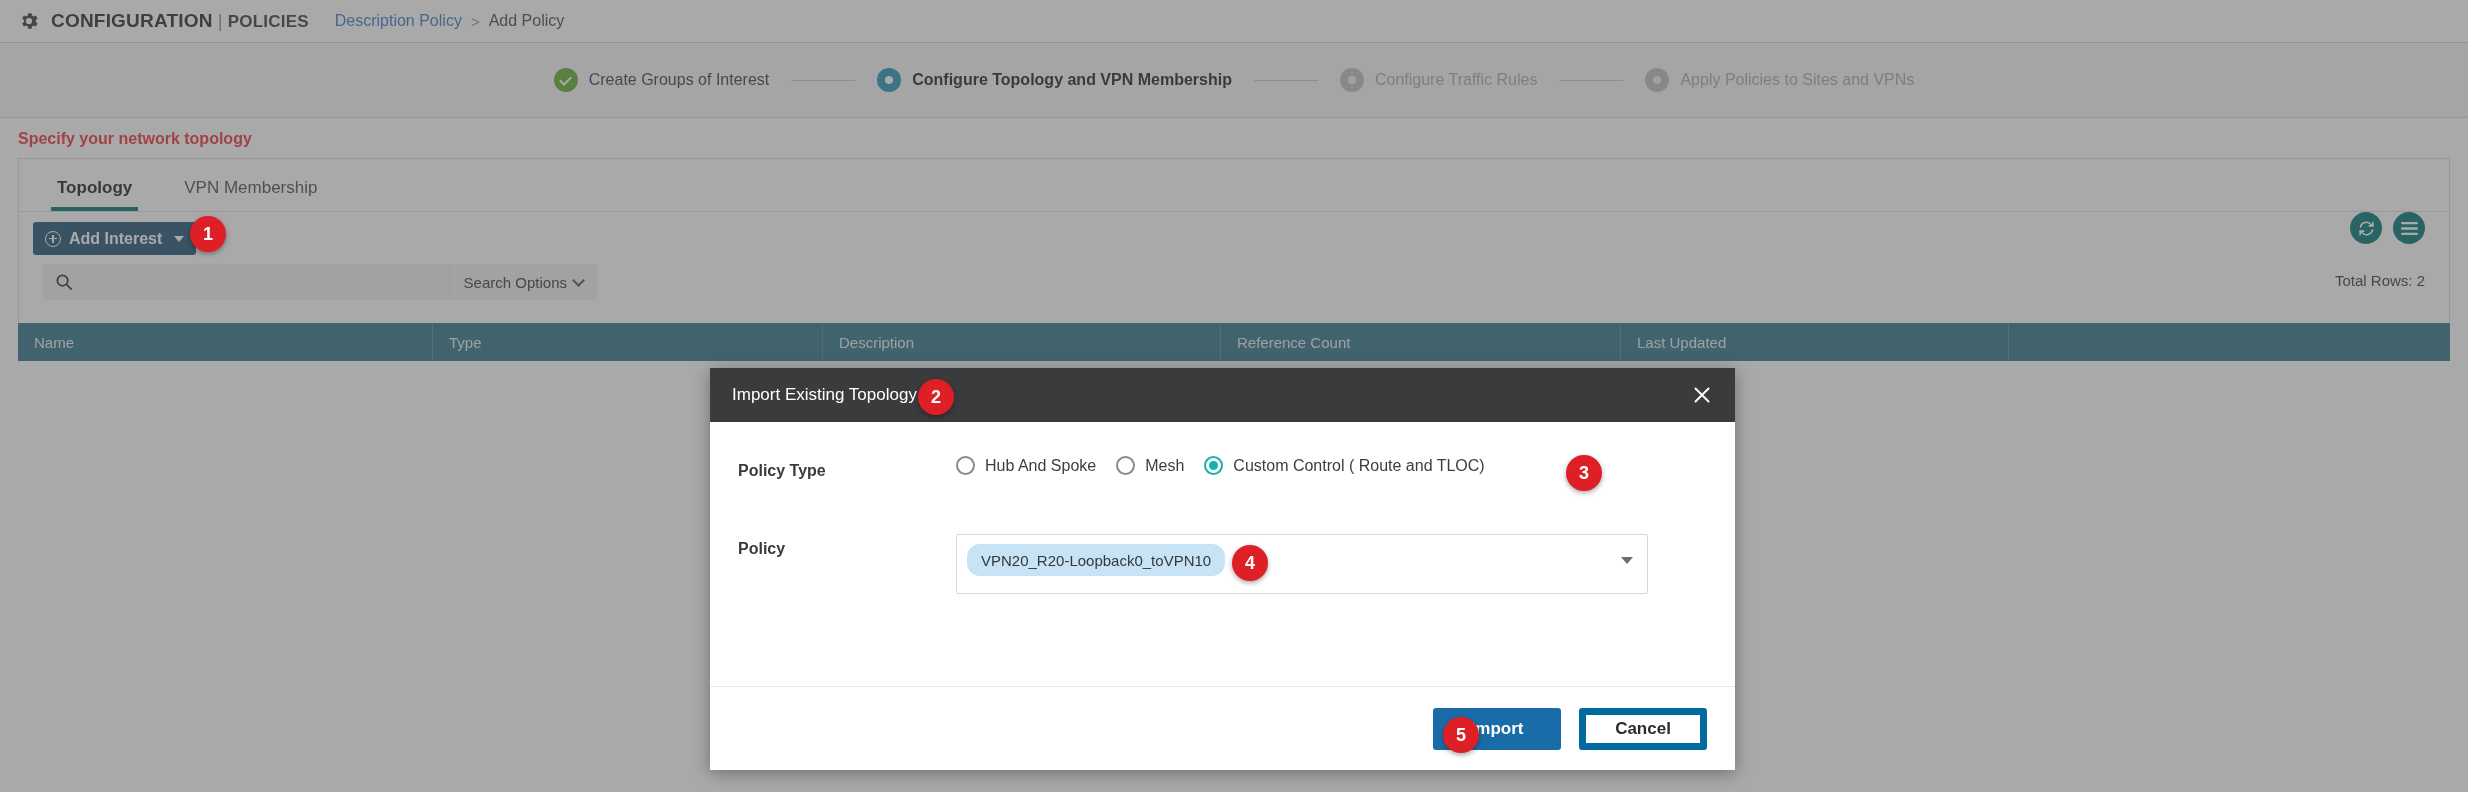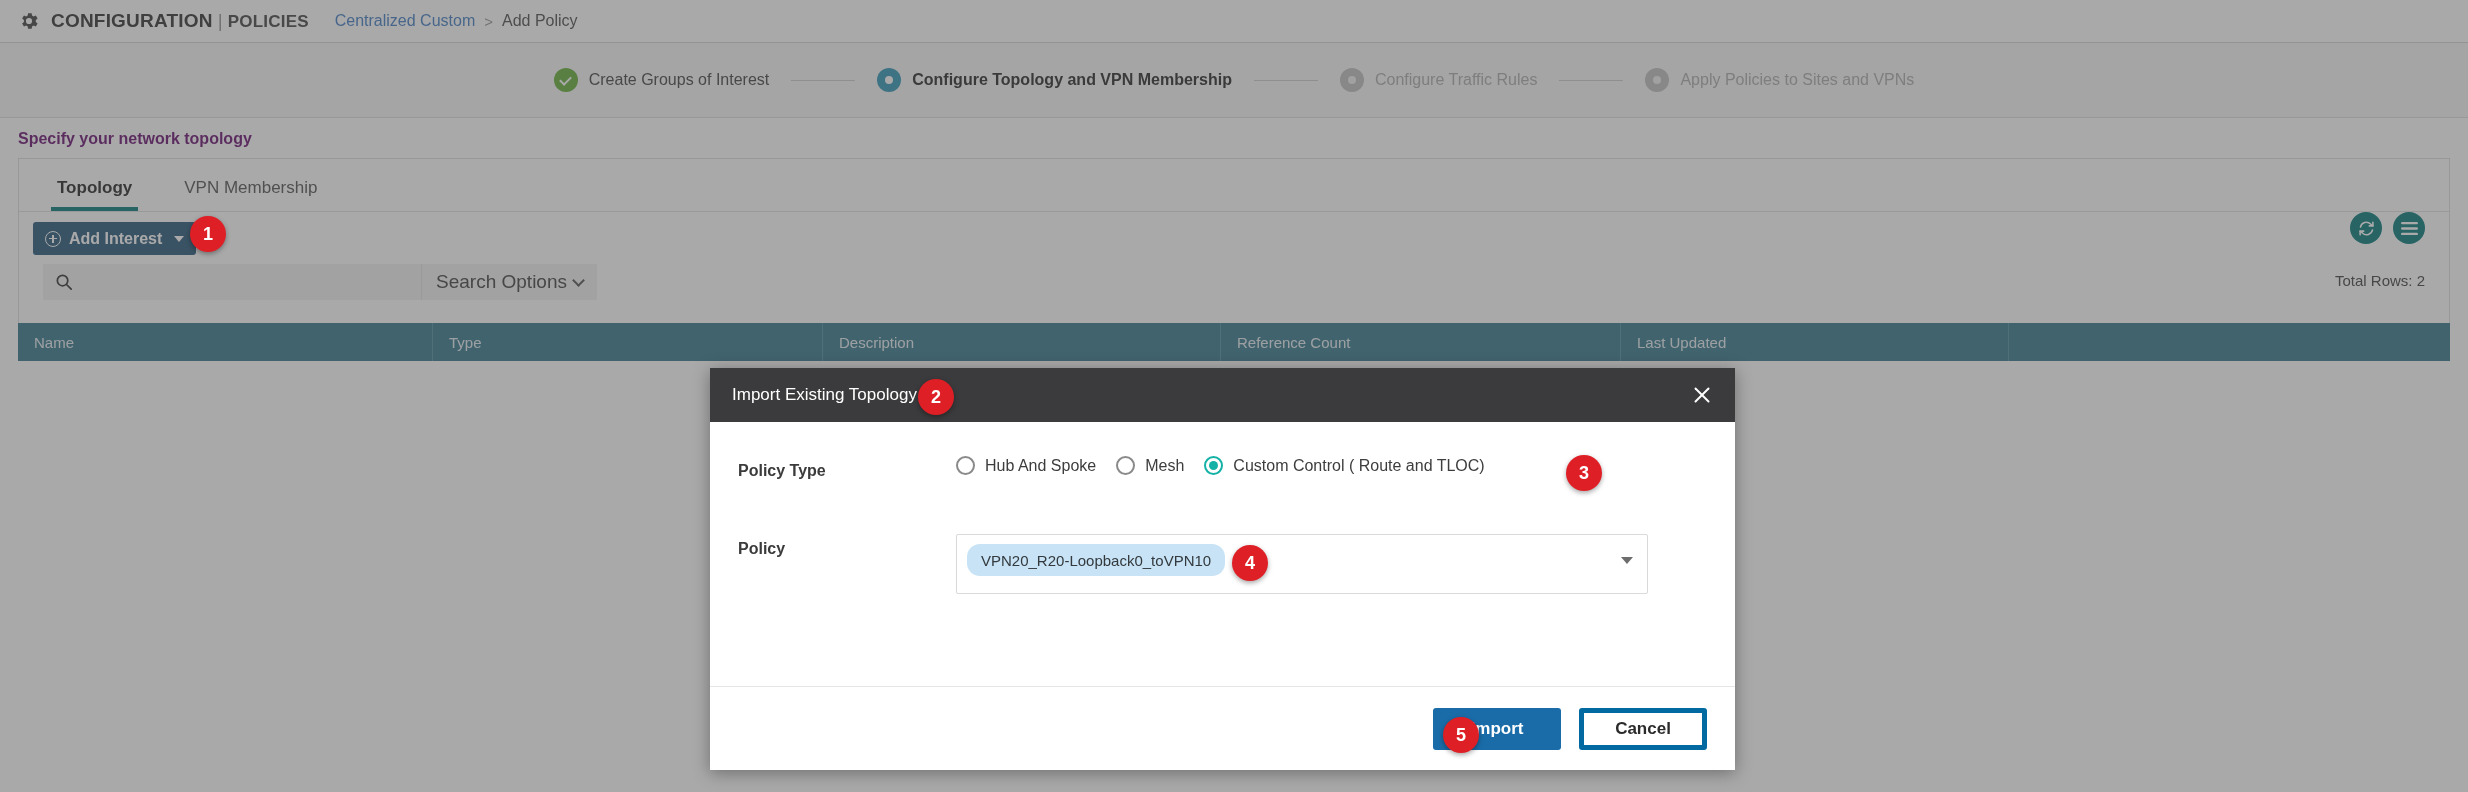--- a/index.html
+++ b/index.html
@@ -64,21 +64,21 @@
   .wz-dot.todo::after { content:""; width:8px; height:8px; border-radius:50%; background:#f0f0f0; }
   .wz-label { font-size: 16px; color: #4d4d4d; white-space: nowrap; }
   .wz-step.is-active .wz-label { font-weight: bold; color: #333; }
   .wz-step.is-todo .wz-label { color: #b0b0b0; }
   .wz-step.is-done .wz-label { color: #4d4d4d; }
   .wz-line { width: 64px; height: 1px; background: #cfcfcf; margin: 0 22px; }
 
   
   .sectitle {
     position: absolute; left: 18px; top: 130px;
-    font-size: 16px; font-weight: bold; color: #701a75;
+    font-size: 16px; font-weight: bold; color: #ef4444;
   }
   .panel {
     position: absolute; left: 18px; top: 158px;
     width: 2432px; height: 200px;
     background: #ffffff;
     border: 1px solid #e0e0e0; border-bottom: none;
   }
   .tabs { display:flex; align-items:flex-end; height: 53px; padding-left: 32px; border-bottom: 1px solid #e2e2e2;}
   .tab {
     font-size: 17px; color: #5b5b5b; padding: 0 6px 13px 6px; margin-right: 40px;
@@ -118,21 +118,21 @@
   }
   .mag-icon { width: 18px; height: 18px; margin-left: 12px; flex:0 0 18px; }
   .mag-icon svg { display:block; }
   .search-input {
     flex: 1; height: 100%; border: none; background: transparent;
     font-size: 15px; color:#333; padding-left: 10px; outline: none;
     font-family: "Liberation Sans", sans-serif;
   }
   .search-opts {
     display:flex; align-items:center; gap:7px; height: 100%;
-    padding: 0 14px; font-size: 19px; color: #4a4a4a; cursor: pointer;
+    padding: 0 14px; font-size: 15px; color: #4a4a4a; cursor: pointer;
     border-left: 1px solid #e3e3e3;
   }
   .chev { width:9px; height:9px; border-right:2px solid #5a5a5a; border-bottom:2px solid #5a5a5a;
           transform: rotate(45deg); margin-top:-4px; }
 
   .right-icons { position:absolute; right: 24px; top: -52px; display:flex; gap: 11px; }
   .circ-btn {
     width: 32px; height: 32px; border-radius: 50%; background: #12807f;
     display:flex; align-items:center; justify-content:center; cursor:pointer;
   }
@@ -218,21 +218,21 @@
     height: 84px; border-top: 1px solid #e6e6e6;
     display: flex; align-items: center; justify-content: flex-end;
     padding-right: 28px; gap: 18px; position: relative;
   }
   .btn {
     height: 42px; min-width: 128px; border-radius: 3px;
     font-size: 17px; font-weight: bold; cursor: pointer;
     font-family: "Liberation Sans", sans-serif;
   }
   .btn-primary { background: #1a6ca8; color: #fff; border: none; }
-  .btn-secondary { background: #ffffff; color: #2b2b2b; border: 5px solid #0369a1; }
+  .btn-secondary { background: #ffffff; color: #2b2b2b; border: 7px solid #0369a1; }
 
   
   .badge {
     position: absolute;
     width: 36px; height: 36px; border-radius: 50%;
     background: #df1f26; color: #ffffff;
     font-size: 18px; font-weight: bold;
     display: flex; align-items: center; justify-content: center;
     box-shadow: 0 2px 5px rgba(0,0,0,.35);
     z-index: 60;
@@ -251,21 +251,21 @@
   <div class="topbar">
     <span class="gear-icon">
       <svg viewBox="0 0 24 24" fill="#4a4a4a">
           <path d="M19.4 13a7.6 7.6 0 0 0 0-2l2-1.6-2-3.4-2.4 1a7.5 7.5 0 0 0-1.7-1l-.4-2.5h-3.9l-.4 2.5c-.6.2-1.2.6-1.7 1l-2.4-1-2 3.4 2 1.6a7.6 7.6 0 0 0 0 2l-2 1.6 2 3.4 2.4-1c.5.4 1.1.8 1.7 1l.4 2.5h3.9l.4-2.5c.6-.2 1.2-.6 1.7-1l2.4 1 2-3.4-2-1.6zM12 15.4A3.4 3.4 0 1 1 15.4 12 3.4 3.4 0 0 1 12 15.4z"></path>
         </svg>
     </span>
     <div class="app-title">
       <span>CONFIGURATION</span><span class="sep">|</span><span class="sub">POLICIES</span>
     </div>
     <div class="crumbs">
-      <span class="crumb-link">Centralized Custom</span>
+      <span class="crumb-link">Description Policy</span>
       <span class="crumb-sep">&gt;</span>
       <span class="crumb-cur">Add Policy</span>
     </div>
   </div>
 
   <div class="wizard">
     <div class="wz-inner">
       <div class="wz-step is-done">
         <span class="wz-dot done"></span>
         <span class="wz-label">Create Groups of Interest</span>

